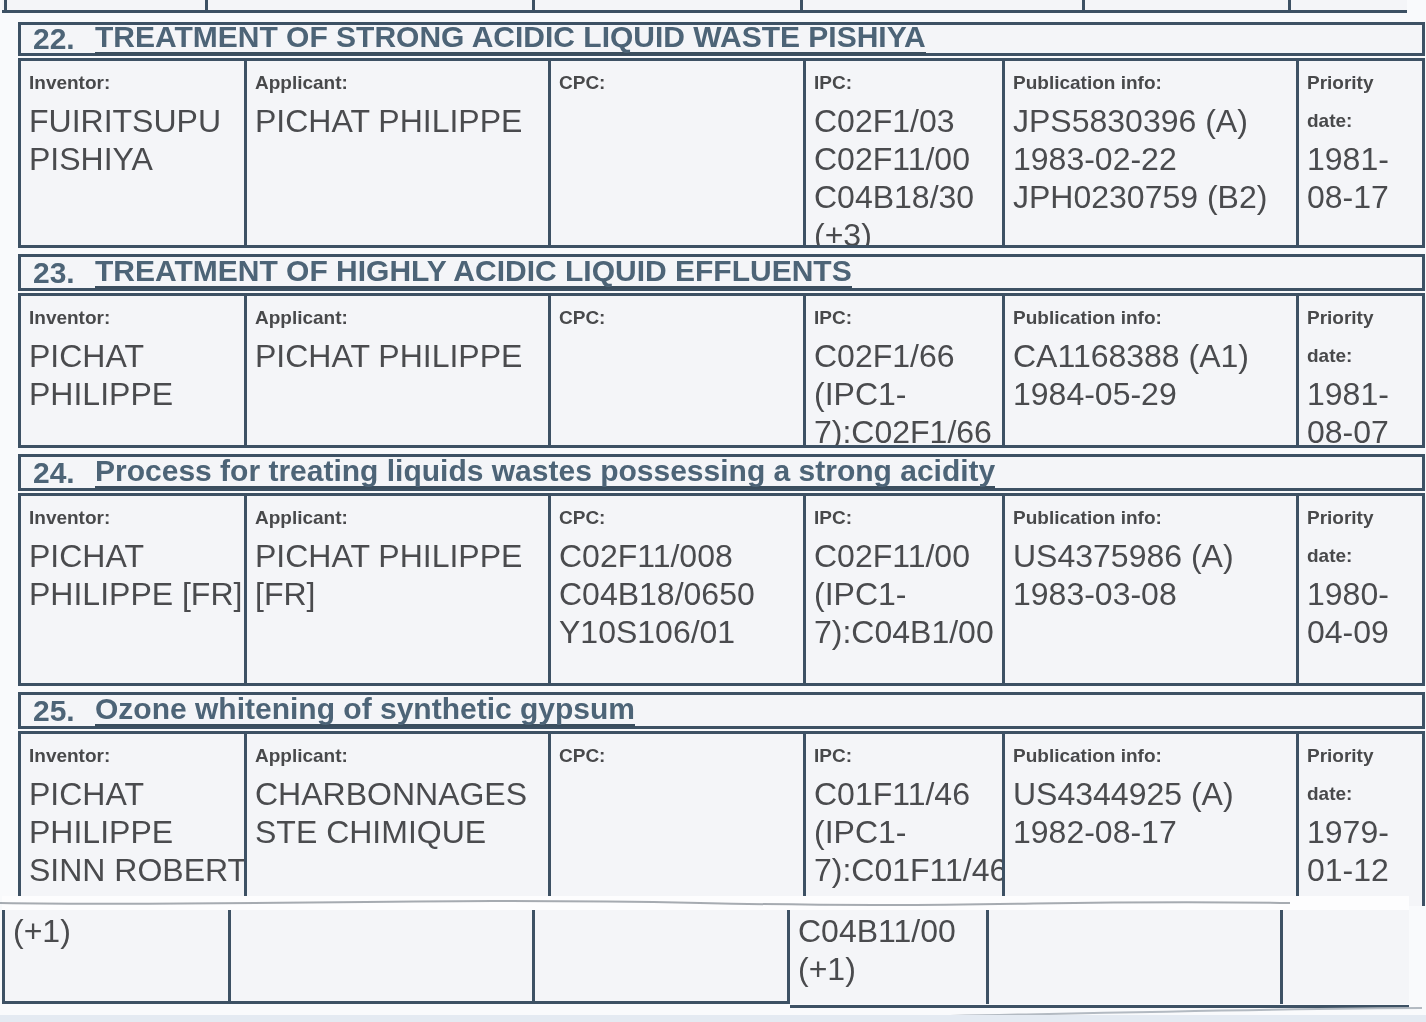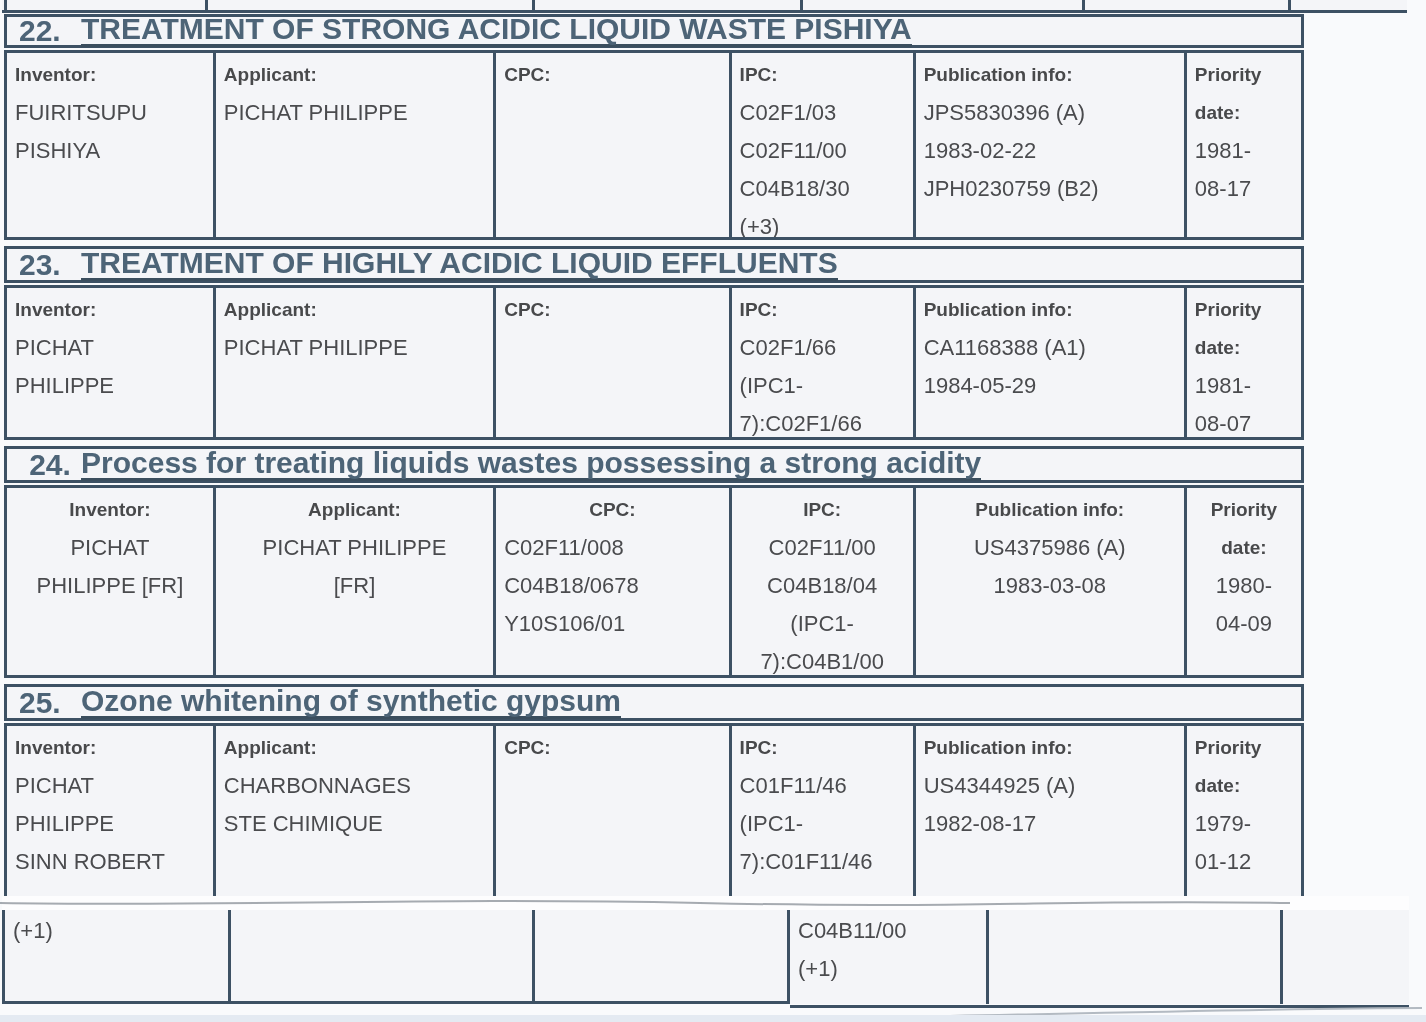--- a/index.html
+++ b/index.html
@@ -16,22 +16,22 @@
   .page{
     position:relative;width:1426px;height:1022px;overflow:hidden;
     background:var(--page-bg);
   }
   
   .sliver-bg{position:absolute;left:2px;top:0;width:1405px;height:10px;background:var(--cell-bg);}
   .sliver-line{position:absolute;left:2px;top:10px;width:1405px;height:3px;background:var(--border);}
   .sliver-frag{position:absolute;top:0;width:3px;height:10px;background:var(--border);}
 
   
-  .entry{position:absolute;left:4px;width:1300px;box-sizing:border-box;}
-  .e0{top:14px;} .e1{top:246px;} .e2{top:446px;text-align:center;} .e3{top:684px;}
+  .entry{position:absolute;left:18px;width:1407px;box-sizing:border-box;margin-top:8px;}
+  .e0{top:14px;} .e1{top:246px;} .e2{top:446px;} .e3{top:684px;}
 
   .title-row{
     box-sizing:border-box;border:3px solid var(--border);background:var(--cell-bg);
     display:flex;align-items:center;height:37px;
   }
   .e0 .title-row{height:34px;}
   .num{
     flex:0 0 62px;padding-left:12px;font-size:30px;font-weight:700;color:var(--title-text);
     letter-spacing:0px;
   }
@@ -51,21 +51,21 @@
   .e3 .data-row{height:175px;border-bottom:none;}
 
   .cell{
     box-sizing:border-box;border-right:3px solid var(--border);
     padding:3px 8px 0 8px;overflow:hidden;
   }
   .cell:last-child{border-right:none;}
   .w1{width:226px;} .w2{width:304px;} .w3{width:255px;} .w4{width:199px;} .w5{width:294px;} .w6{width:123px;}
 
   .lbl{font-size:19px;font-weight:700;color:var(--label-text);line-height:38px;}
-  .ln{display:block;font-size:22px;color:var(--body-text);line-height:38px;white-space:nowrap;}
+  .ln{display:block;font-size:32px;color:var(--body-text);line-height:38px;white-space:nowrap;}
   .code-link{
     text-decoration-thickness:2px;text-underline-offset:4px;
     color:var(--body-text);width:fit-content;cursor:pointer;
   }
 
   
   .seam-gap{position:absolute;left:2px;top:896px;width:1407px;height:14px;background:#fdfdfe;}
   .seam-svg{position:absolute;left:0;top:893px;width:1426px;height:18px;}
 
   
@@ -182,27 +182,26 @@
             <span class="ln">PHILIPPE [FR]</span>
           </div>
           <div class="cell w2">
             <div class="lbl">Applicant:</div>
             <span class="ln">PICHAT PHILIPPE</span>
             <span class="ln">[FR]</span>
           </div>
           <div class="cell w3">
             <div class="lbl">CPC:</div>
             <a class="ln code-link">C02F11/008</a>
-            <a class="ln code-link">C04B18/0678</a>
+            <a class="ln code-link">C04B18/0650</a>
             <a class="ln code-link">Y10S106/01</a>
           </div>
           <div class="cell w4">
             <div class="lbl">IPC:</div>
             <span class="ln">C02F11/00</span>
-            <span class="ln">C04B18/04</span>
             <span class="ln">(IPC1-</span>
             <span class="ln">7):C04B1/00</span>
           </div>
           <div class="cell w5">
             <div class="lbl">Publication info:</div>
             <span class="ln">US4375986 (A)</span>
             <span class="ln">1983-03-08</span>
           </div>
           <div class="cell w6">
             <div class="lbl">Priority date:</div>

